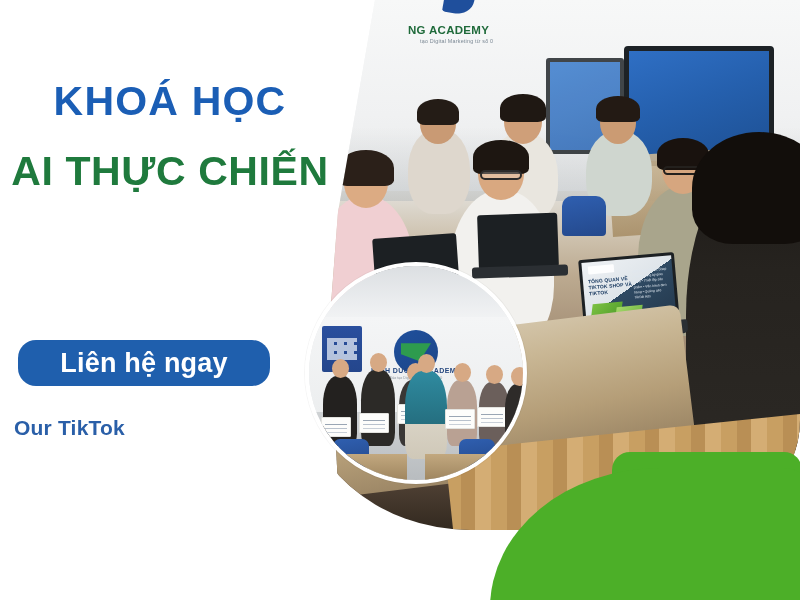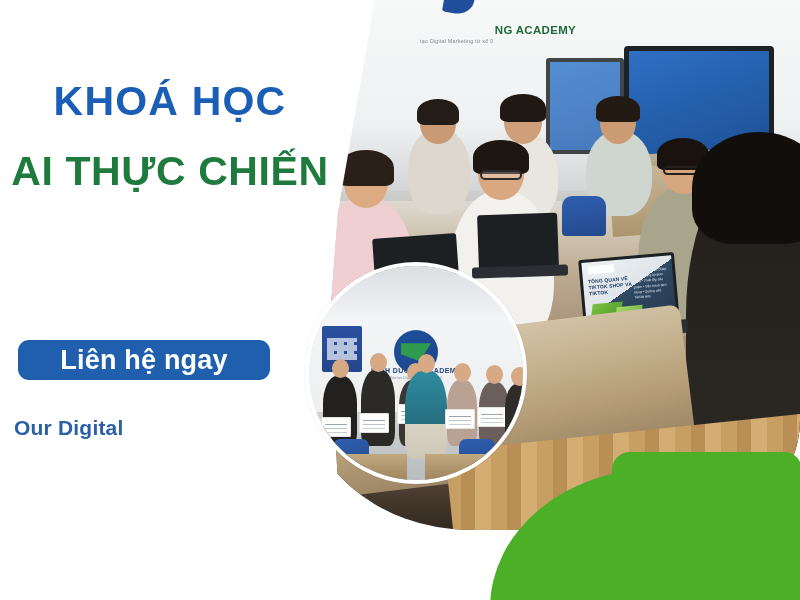--- a/index.html
+++ b/index.html
@@ -112,21 +112,21 @@
     position:absolute; left:108px; top:2px; width:168px; height:48px;
   }
   .wb-mark {
     position:absolute; left:36px; top:-14px; width:30px; height:26px;
     background:#1f4f9c; border-radius:0 0 60% 10%;
     transform:rotate(10deg);
   }
   .wb-name {
     position:absolute; left:0; top:22px; width:100%;
     font-size:11.5px; font-weight:bold; letter-spacing:.3px;
-    color:#1f6a3a; white-space:nowrap;text-align:right;
+    color:#1f6a3a; white-space:nowrap;
   }
   .wb-tag {
     position:absolute; left:12px; top:36px; width:100%;
     font-size:5.4px; color:#7b8894; letter-spacing:.2px; white-space:nowrap;
   }
 
   
   .circle-inset {
     position:absolute; left:305px; top:262px; width:222px; height:222px;
     border-radius:50%; overflow:hidden;
@@ -216,22 +216,22 @@
     font-weight:bold; letter-spacing:1.2px; white-space:nowrap;
   }
   #line1 {
     top:78px; font-size:41px; line-height:46px; color:#1b5eb5;
   }
   #line2 {
     top:148px; font-size:41px; line-height:46px; color:#1f7a3d;
     letter-spacing:.6px;
   }
   .cta-button {
-    position:absolute; left:18px; top:340px; width:252px; height:40px;
-    background:#1f5fad; border-radius:11px;
+    position:absolute; left:18px; top:340px; width:252px; height:46px;
+    background:#1f5fad; border-radius:18px;
     display:flex; align-items:center; justify-content:center;
     color:#ffffff; font-size:27px; font-weight:bold; letter-spacing:.2px;
     cursor:pointer;
   }
   .our-website {
     position:absolute; left:14px; top:416px;
     font-size:21px; font-weight:bold; color:#2a5fa8; letter-spacing:.2px;
   }
   .url-text {
     position:absolute; left:10px; top:450px;
@@ -371,15 +371,15 @@
   </div>
 
   <div class="green-blob2"></div>
   <div class="green-blob"></div>
 
   <div class="headline" id="line2">AI THỰC CHIẾN</div>
   <div class="headline" id="line1">KHOÁ HỌC</div>
 
   <div class="cta-button">Liên hệ ngay</div>
 
-  <div class="our-website">Our Digital</div>
+  <div class="our-website">Our TikTok</div>
 
 </div>
 
 </body></html>

